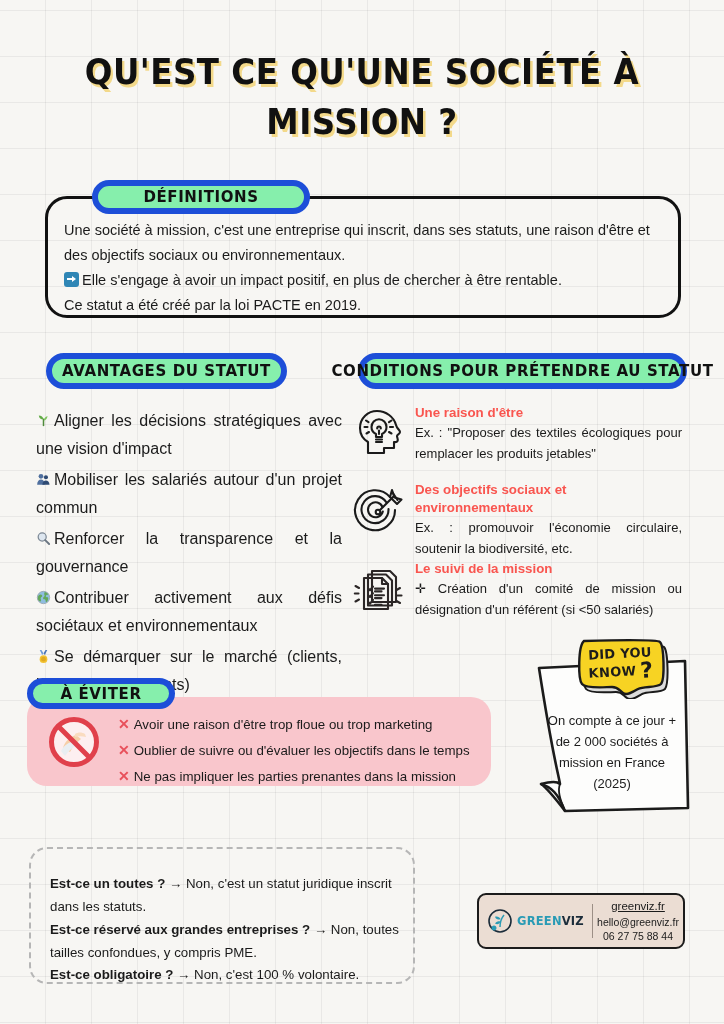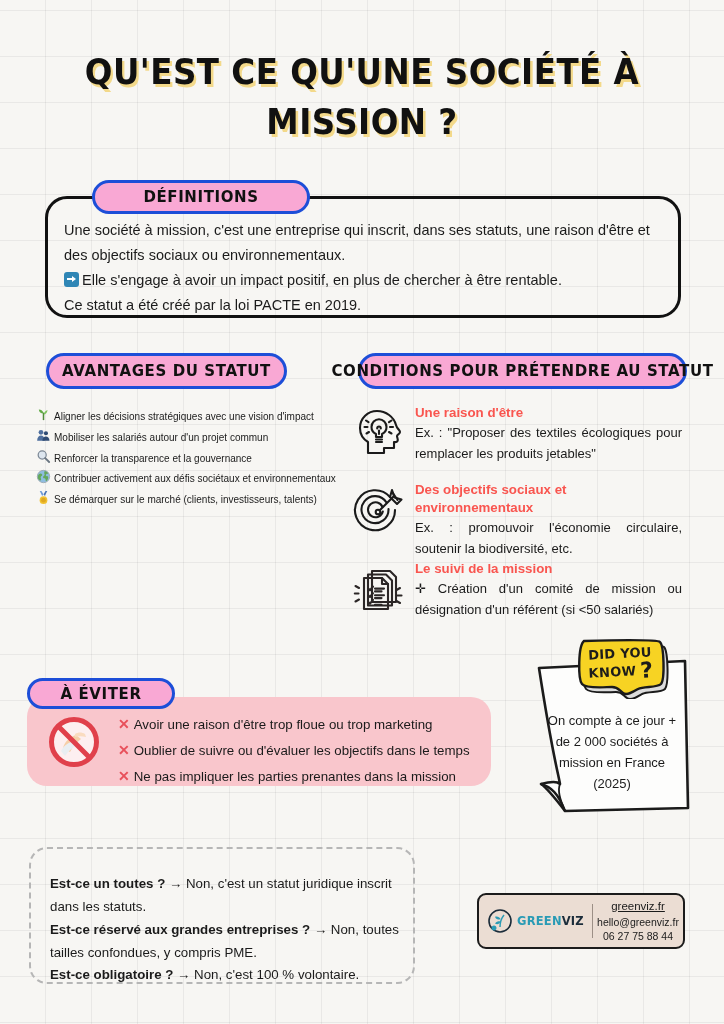--- a/index.html
+++ b/index.html
@@ -37,22 +37,22 @@
     letter-spacing: 0.5px;
     color: #111111;
     text-shadow: 2.5px 2.5px 0 #f3d98a;
     transform: scaleX(0.93);
   }
   .title .l2 { display: block; }
 
   
   .pill {
     position: absolute;
-    background: #f9a8d4;
-    border: 3px solid #1d4ed8;
+    background: #86efac;
+    border: 6px solid #1d4ed8;
     border-radius: 22px;
     color: #111;
     font-family: "DejaVu Sans", sans-serif;
     font-weight: bold;
     font-size: 15px;
     letter-spacing: 0.6px;
     display: flex;
     align-items: center;
     justify-content: center;
     text-align: center;
@@ -104,21 +104,21 @@
     border-top: 3.6px solid transparent;
     border-bottom: 3.6px solid transparent;
   }
 
   
   .badge-adv { left: 46px; top: 353px; width: 241px; height: 36px; }
   .adv-list {
     position: absolute;
     left: 36px; top: 407px;
     width: 306px;
-    font-size: 10px;
+    font-size: 16px;
     line-height: 1.78;
     text-align: justify;
   }
   .adv-list li {
     list-style: none;
     margin-bottom: 2px;
   }
   .ico-sprout, .ico-people, .ico-search, .ico-globe, .ico-medal {
     display: inline-block;
     width: 15px; height: 15px;

